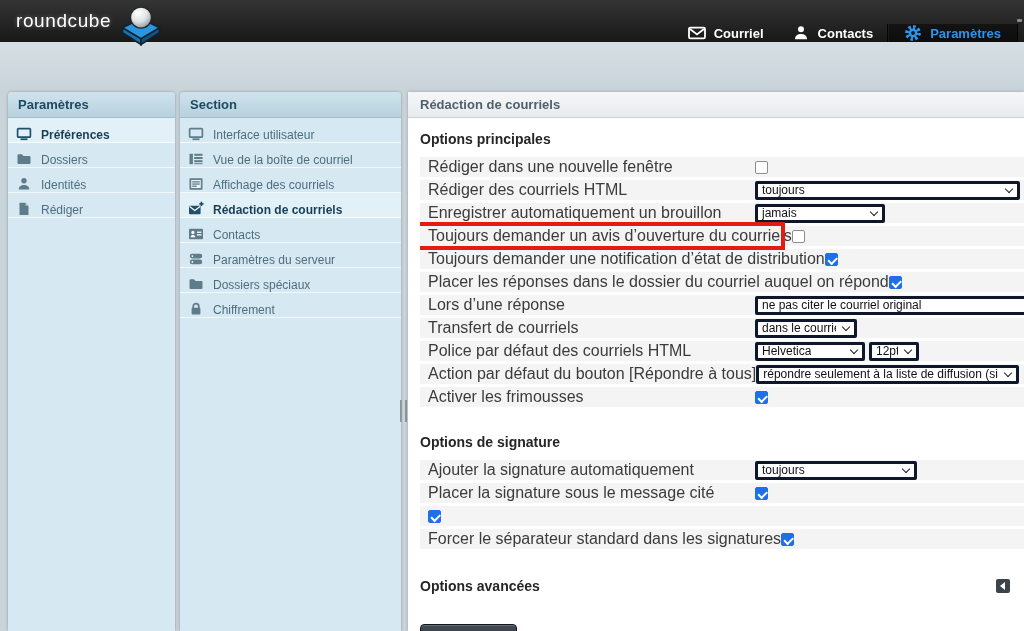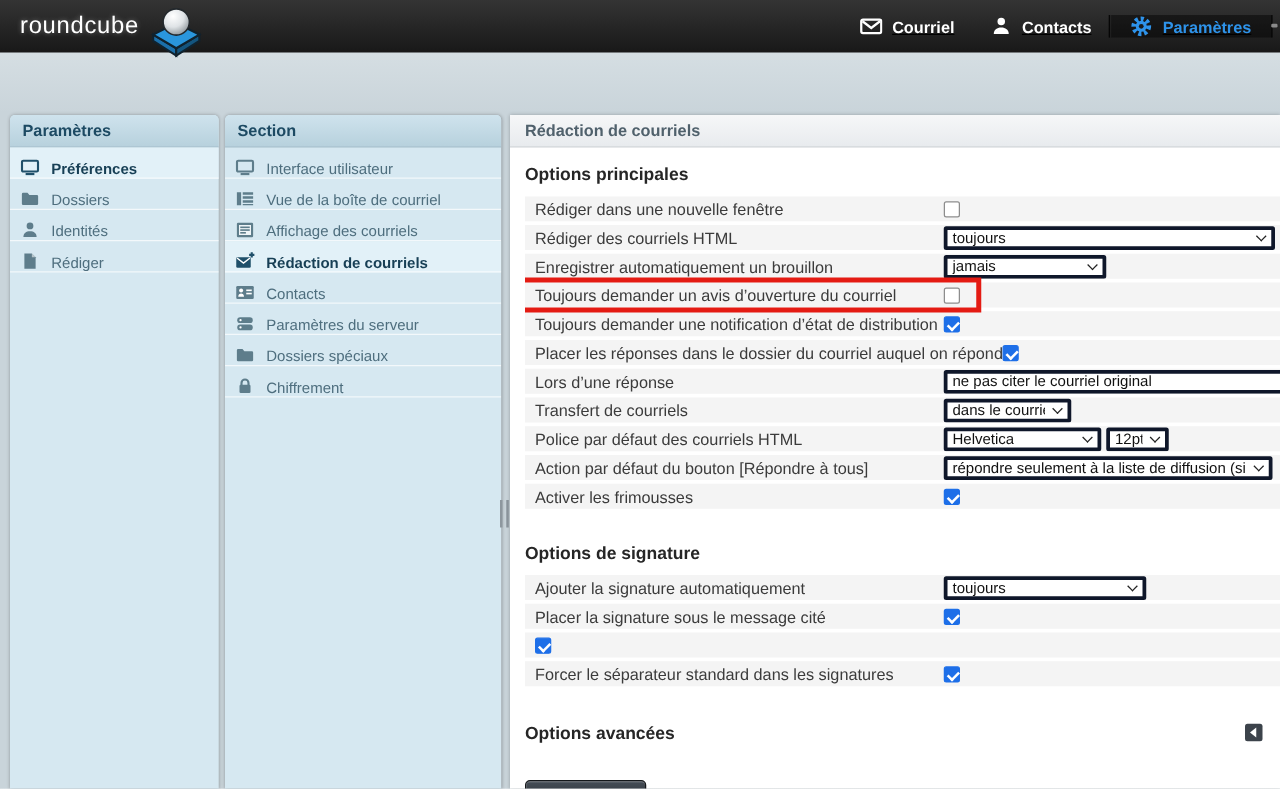--- a/index.html
+++ b/index.html
@@ -13,21 +13,21 @@
     background:linear-gradient(#e0e7ea,#c9d4da 90px,#c9d4da);
   }
   
   .topbar{
     height:42px;background:linear-gradient(#343434,#181818);
     display:flex;align-items:stretch;position:relative;z-index:10;
   }
   .logo{display:flex;align-items:center;margin-left:16px;}
   .logo-text{color:#fff;font-size:19px;letter-spacing:.6px;text-shadow:0 0 4px rgba(255,255,255,.35);}
   .logo-cube{margin-left:8px;margin-top:14px;position:relative;z-index:11;}
-  .taskbar{margin-left:auto;display:flex;align-items:center;margin-right:6px;text-decoration:underline;}
+  .taskbar{margin-left:auto;display:flex;align-items:flex-end;margin-right:6px;}
   .tb-item{display:flex;align-items:center;gap:8px;padding:0 14px;color:#fff;font-weight:bold;font-size:13px;cursor:pointer;}
   .tb-item .icon{display:flex;}
   .tb-item.active{
     background:rgba(0,0,0,.45);color:var(--accent);
     border-left:1px solid rgba(0,0,0,.7);border-right:1px solid rgba(0,0,0,.7);
     box-shadow:inset 1px 0 0 rgba(255,255,255,.05);
     padding:0 16px;
   }
   .tb-endmark{position:absolute;right:2px;top:19px;width:5px;height:3px;background:#8a8a8a;border-radius:1px;}
   
@@ -50,21 +50,21 @@
   #content{position:absolute;left:408px;right:0;top:0;bottom:0;background:#fff;
     box-shadow:0 0 3px rgba(0,0,0,.25);overflow:hidden;}
   .c-head{height:26px;background:linear-gradient(#f6f7f8,#e8ebee);border-bottom:1px solid #cdd2d6;
     display:flex;align-items:center;padding-left:12px;font-weight:bold;font-size:13px;color:#50616c;}
   .c-body{padding-top:13px;}
   .sec-h{font-weight:bold;font-size:14px;color:#262626;margin:0 0 10px 12px;}
   .rows{margin-left:12px;width:604px;overflow:hidden;}
   .rows + .sec-h{margin-top:24px;}
   .row-wrap{position:relative;margin-bottom:3px;}
   .row{display:flex;align-items:center;height:20px;background:#f4f4f4;padding-left:8px;overflow:hidden;}
-  .row .lbl{flex:0 0 327px;font-size:13px;color:#3b3b3b;white-space:nowrap;}
+  .row .lbl{flex:0 0 327px;font-size:16px;color:#3b3b3b;white-space:nowrap;}
   .hl-frame{position:absolute;left:-4px;top:-4px;height:calc(100% + 8px);width:369px;
     border:4px solid var(--red);pointer-events:none;z-index:2;}
   .cb{width:13px;height:13px;border:1px solid #8d8d8d;border-radius:2px;background:#fff;position:relative;flex:none;cursor:pointer;}
   .cb.checked{background:var(--cb-blue);border-color:var(--cb-blue);}
   .cb.checked::after{content:'';position:absolute;left:2px;top:3px;width:7px;height:3.5px;
     border-left:2px solid #fff;border-bottom:2px solid #fff;transform:rotate(-45deg);}
   .sel{display:inline-flex;align-items:center;justify-content:space-between;height:19px;background:#fff;
     border:3px solid #0f172a;border-radius:2px;font-size:12px;color:#111;padding:0 4px;flex:none;cursor:pointer;}
   .sel + .sel{margin-left:4px;}
   .sel .v{white-space:nowrap;overflow:hidden;}
@@ -300,21 +300,21 @@
               <span class="lbl">Enregistrer automatiquement un brouillon</span>
               <span class="sel" style="width: 130px;">
                 <span class="v">jamais</span>
                 <span class="chev"></span>
               </span>
             </div>
           </div>
           <div class="row-wrap hl">
             <div class="hl-frame"></div>
             <div class="row">
-              <span class="lbl">Toujours demander un avis d’ouverture du courriel</span>
+              <span class="lbl">Toujours demander un avis d’ouverture du courriels</span>
               <span class="cb"></span>
             </div>
           </div>
           <div class="row-wrap">
             <div class="row">
               <span class="lbl">Toujours demander une notification d’état de distribution</span>
               <span class="cb checked"></span>
             </div>
           </div>
           <div class="row-wrap">
@@ -336,21 +336,21 @@
               <span class="lbl">Transfert de courriels</span>
               <span class="sel" style="width: 102px;">
                 <span class="v">dans le courriel</span>
                 <span class="chev"></span>
               </span>
             </div>
           </div>
           <div class="row-wrap">
             <div class="row">
               <span class="lbl">Police par défaut des courriels HTML</span>
-              <span class="sel" style="width: 126px;">
+              <span class="sel" style="width: 110px;">
                 <span class="v">Helvetica</span>
                 <span class="chev"></span>
               </span>
               <span class="sel" style="width: 50px;">
                 <span class="v">12pt</span>
                 <span class="chev"></span>
               </span>
             </div>
           </div>
           <div class="row-wrap">

